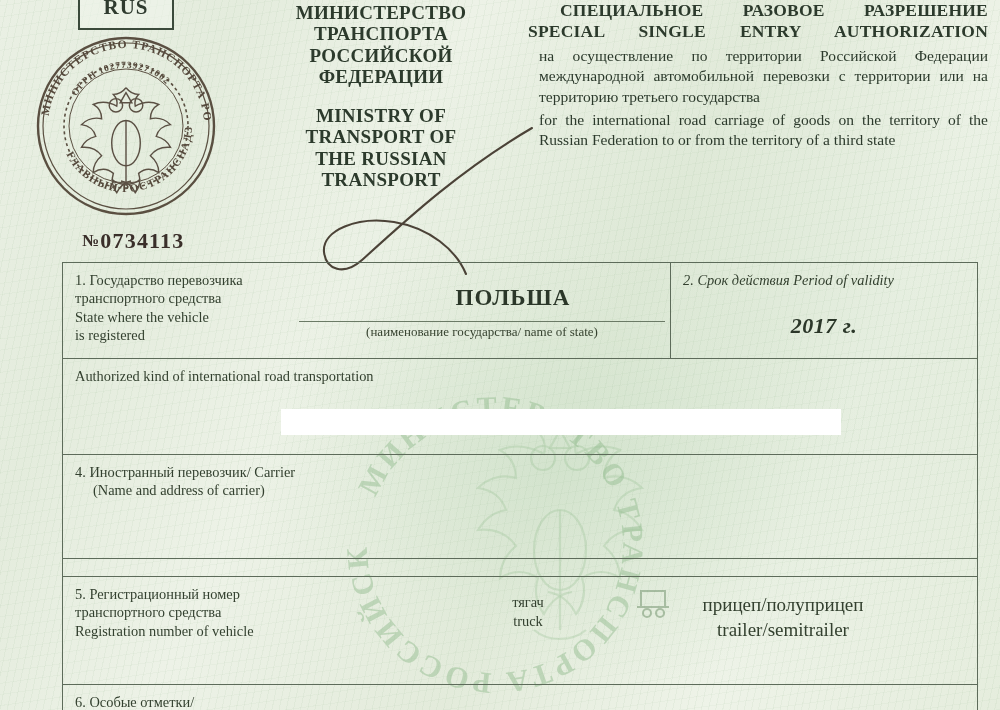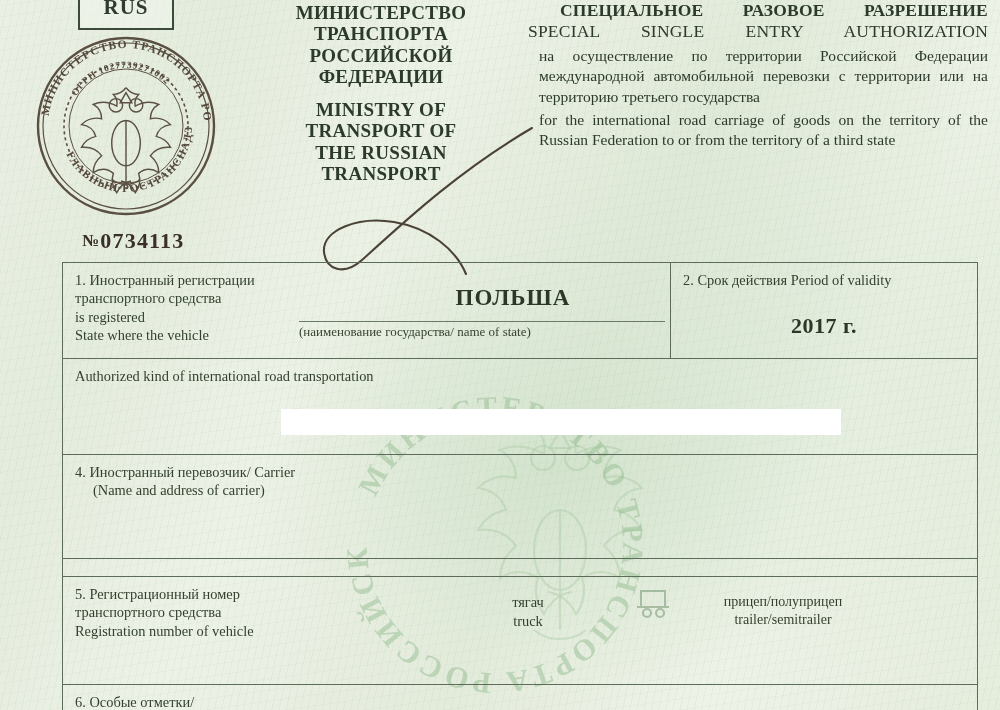--- a/index.html
+++ b/index.html
@@ -91,41 +91,41 @@
     top: 2px;
     width: 270px;
     text-align: center;
     color: #2c3a2c;
     font-weight: bold;
     font-size: 19px;
     line-height: 1.12;
     letter-spacing: 0.3px;
   }
   #ministry .ru { }
-  #ministry .en { margin-top: 12px; }
+  #ministry .en { margin-top: 18px; }
 
   #right-head {
     position: absolute;
     left: 528px;
     top: 0px;
     width: 460px;
     color: #2c3a2c;
   }
   #right-head .l1 {
     font-size: 17.5px;
     font-weight: bold;
     letter-spacing: 0.2px;
     text-align: justify;
     text-align-last: justify;
     line-height: 1.22;
     margin-left: 32px;
   }
   #right-head .l2 {
     font-size: 17.5px;
-    font-weight: normal;
+    font-weight: bold;
     letter-spacing: 0.2px;
     text-align: justify;
     text-align-last: justify;
     line-height: 1.22;
   }
   #right-head .body {
     margin-top: 3px;
     font-size: 15.5px;
     line-height: 1.33;
     text-align: justify;
@@ -190,38 +190,39 @@
     box-sizing: border-box;
     border-right: 1.6px solid #5d6b5a;
     padding: 8px 10px 0 12px;
     position: relative;
   }
   #row1 .right {
     flex: 1;
     box-sizing: border-box;
     padding: 8px 10px 0 12px;
     position: relative;
+    font-style: italic;
   }
   #state-name {
     position: absolute;
     left: 300px;
     top: 22px;
     width: 300px;
     text-align: center;
     font-size: 23px;
     font-weight: bold;
     color: #2b3729;
     letter-spacing: 1px;
   }
   #state-sub {
     position: absolute;
     left: 236px;
     top: 58px;
     width: 366px;
-    text-align: left;
+    text-align: center;
     font-size: 13px;
     color: #36422f;
     border-top: 1px solid #6b7a66;
     padding-top: 2px;
   }
   #validity-value {
     position: absolute;
     left: 0;
     right: 0;
     top: 50px;
@@ -261,21 +262,21 @@
     color: #33402f;
     line-height: 1.3;
     font-family: Liberation Serif, serif;
   }
   #trailer-lbl {
     position: absolute;
     left: 620px;
     top: 16px;
     width: 200px;
     text-align: center;
-    font-size: 14px;
+    font-size: 19px;
     color: #33402f;
     line-height: 1.3;
   }
   #vehicle-icon {
     position: absolute;
     left: 570px;
     top: 6px;
     width: 40px;
     height: 40px;
     opacity: 0.5;
@@ -378,25 +379,25 @@
   <div id="serial">
     <span class="no">№</span><span>0734113</span>
   </div>
 
   <div id="table">
 
     <div class="row" id="row1">
       <div class="left">
         <div class="cell-label">
           <span class="num">1.</span>
-          <span>Иностранный регистрации</span>
+          <span>Государство перевозчика</span>
         </div>
         <div class="cell-label">транспортного средства</div>
+        <div class="cell-label">State where the vehicle</div>
         <div class="cell-label">is registered</div>
-        <div class="cell-label">State where the vehicle</div>
         <div id="state-name">ПОЛЬША</div>
         <div id="state-sub">(наименование государства/ name of state)</div>
       </div>
       <div class="right">
         <div class="cell-label">
           <span class="num">2.</span>
           <span>Срок действия  Period of validity</span>
         </div>
         <div id="validity-value">2017 г.</div>
       </div>

